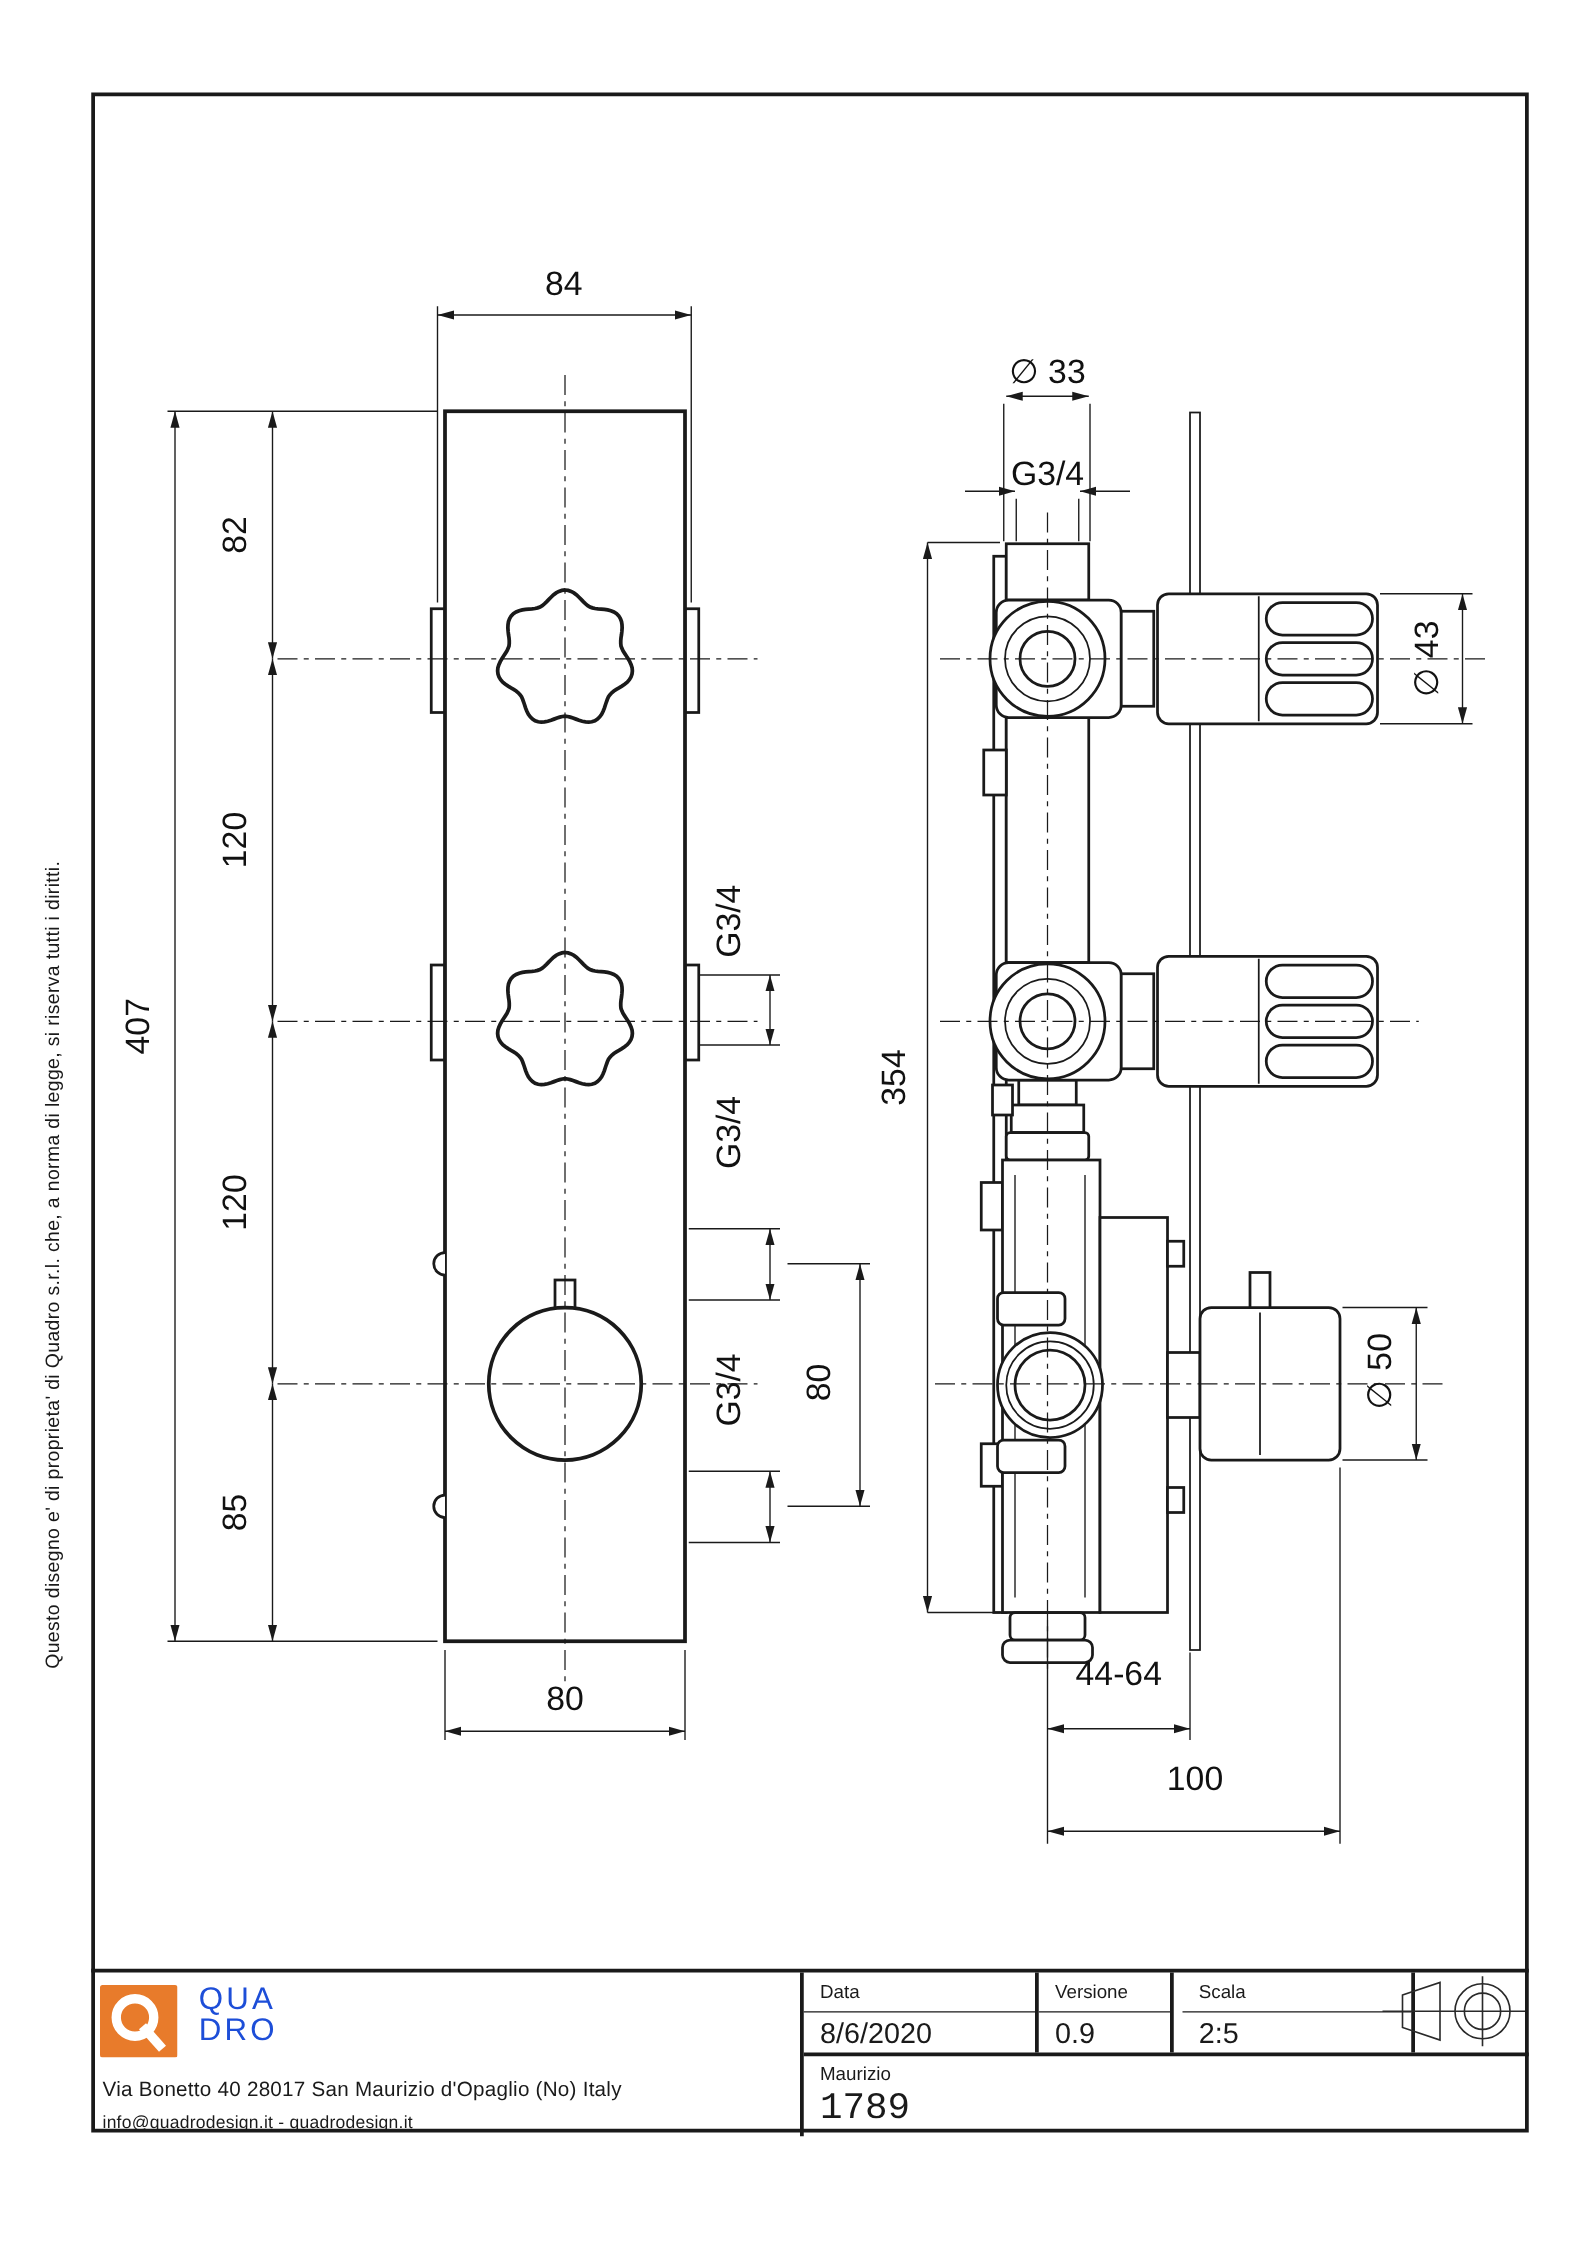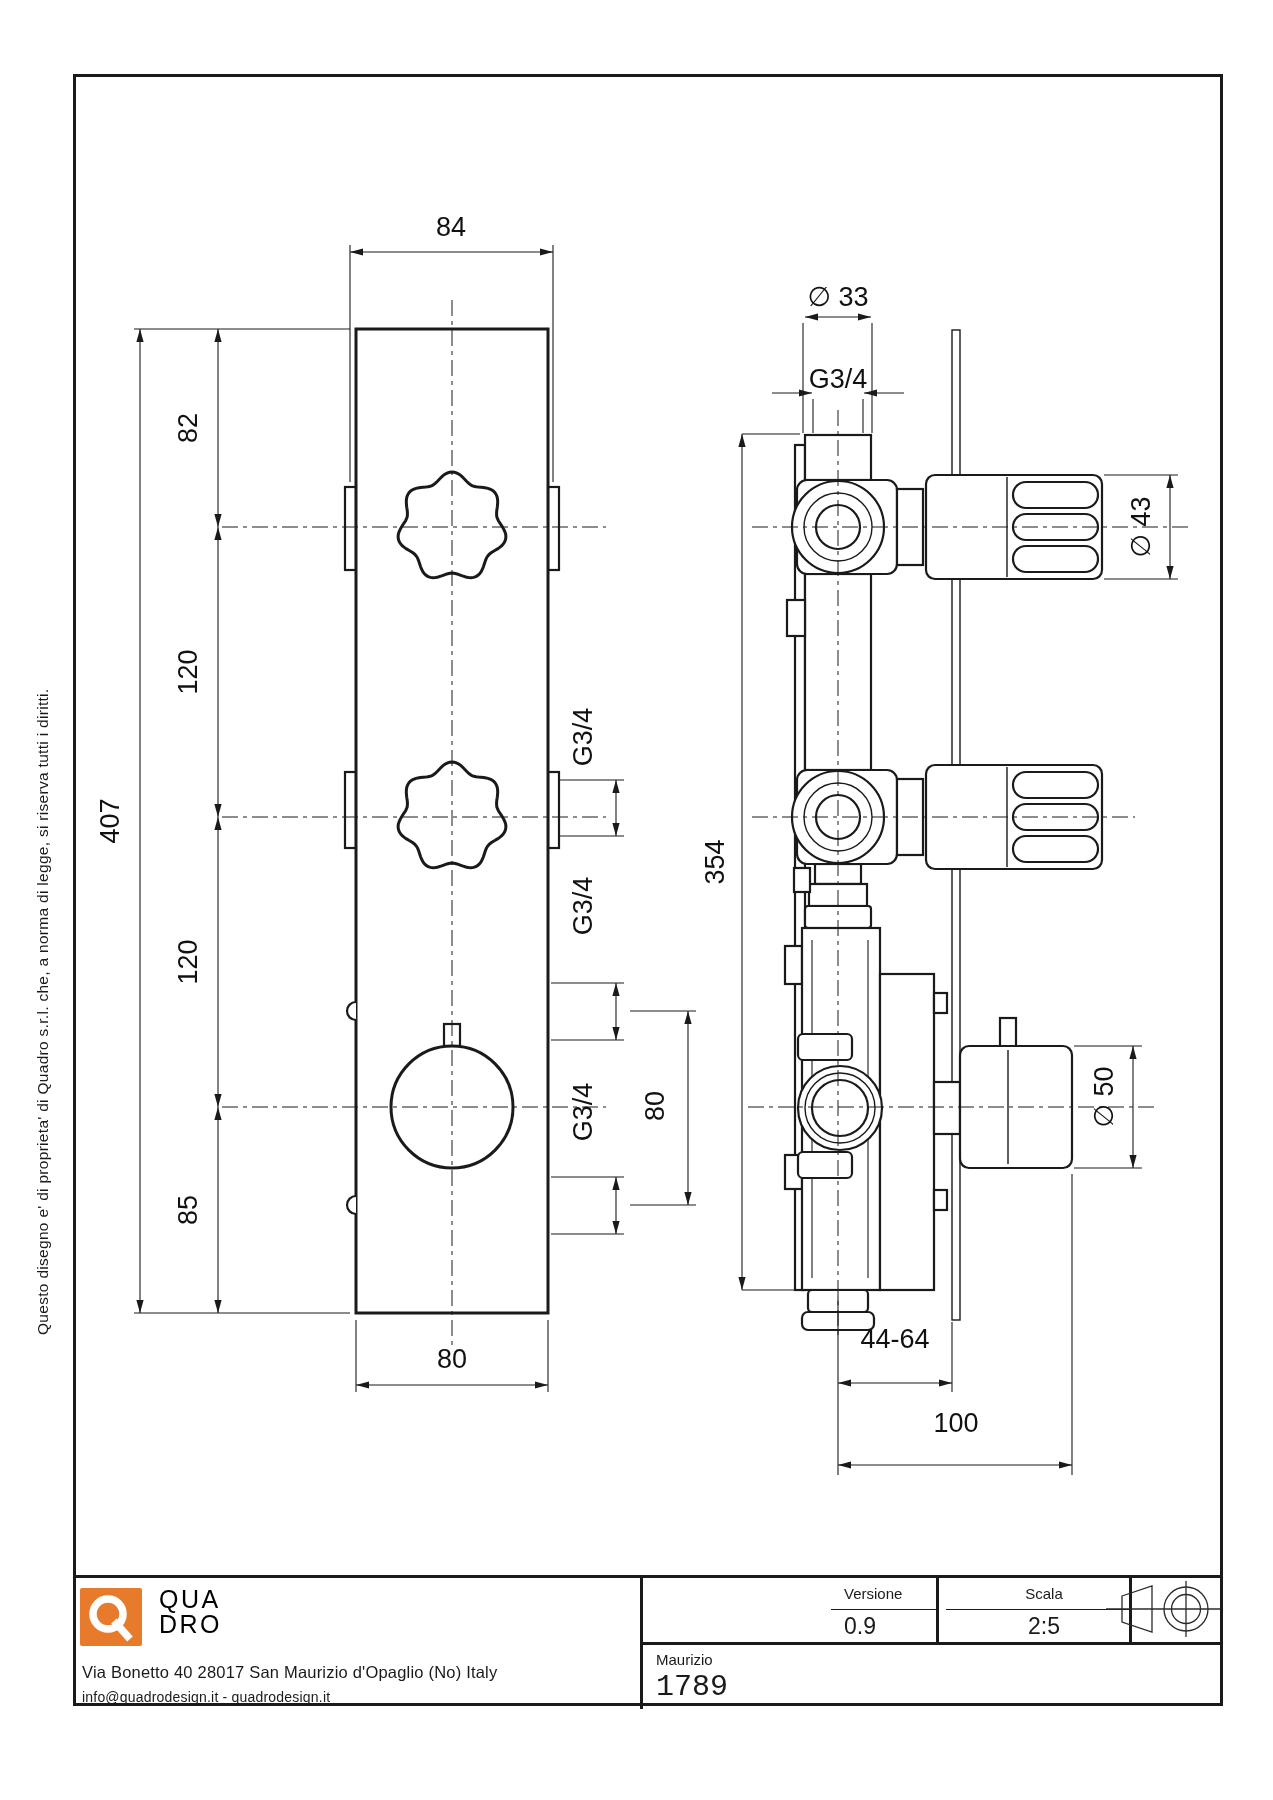--- a/index.html
+++ b/index.html
@@ -26,21 +26,21 @@
   .tcell{position:absolute;top:0;height:64px;border-right:3px solid #1a1a1a;box-sizing:border-box;}
   .tcell .lab{height:32px;box-sizing:border-box;border-bottom:1.5px solid #1a1a1a;
               font-size:15px;padding:7px 0 0 13px;}
   .tcell .val{font-size:23px;padding:3px 0 0 13px;}
   .symcell{position:absolute;top:0;left:457px;right:0;height:64px;}
   .articolo{position:absolute;top:64px;left:0;right:0;bottom:0;border-top:3px solid #1a1a1a;
             box-sizing:border-box;}
   .articolo .lab{font-size:15px;padding:6px 0 0 13px;}
   .articolo .val{font-size:30px;padding:2px 0 0 13px;font-family:Liberation Mono, monospace;}
   .logo-mark{position:absolute;left:7px;top:10px;}
-  .logo-text{position:absolute;left:86px;top:9px;color:#000000;font-size:25px;line-height:25px;
+  .logo-text{position:absolute;left:86px;top:9px;color:#1d4ed8;font-size:25px;line-height:25px;
              letter-spacing:2.5px;font-weight:500;}
   .addr{position:absolute;left:9px;top:85px;font-size:16.5px;letter-spacing:.2px;text-align:right;}
   .addr2{position:absolute;left:9px;top:111px;font-size:14px;letter-spacing:.2px;}
 </style>
 </head>
 <body>
 
 <div class="page">
 
   <div class="copyright">Questo disegno e' di proprieta' di Quadro s.r.l. che, a norma di legge, si riserva tutti i diritti.</div>
@@ -231,25 +231,29 @@
       </svg>
     </div>
     <div class="logo-text">
       <div>QUA</div>
       <div>DRO</div>
     </div>
     <div class="addr">Via Bonetto 40  28017 San Maurizio d'Opaglio (No) Italy</div>
     <div class="addr2">info@quadrodesign.it  -  quadrodesign.it</div>
 
     <div class="ttable">
+      <div class="tcell" style="left:0;width:188px;">
+        <div class="lab">Data</div>
+        <div class="val">8/6/2020</div>
+      </div>
       <div class="tcell" style="left:188px;width:108px;">
         <div class="lab">Versione</div>
         <div class="val">0.9</div>
       </div>
-      <div class="tcell" style="left:303px;width:186px;text-align:center;">
+      <div class="tcell" style="left:303px;width:186px;">
         <div class="lab">Scala</div>
         <div class="val">2:5</div>
       </div>
       <div class="symcell">
         <svg width="126" height="64" viewBox="0 0 126 64">
           <g stroke="#2a2a2a" stroke-width="1.3" fill="none">
             <line x1="6" y1="31" x2="120" y2="31"></line>
             <path d="M22,18 L52,8 L52,54 L22,44 Z"></path>
             <circle cx="86" cy="31" r="22"></circle>
             <circle cx="86" cy="31" r="14.5"></circle>

